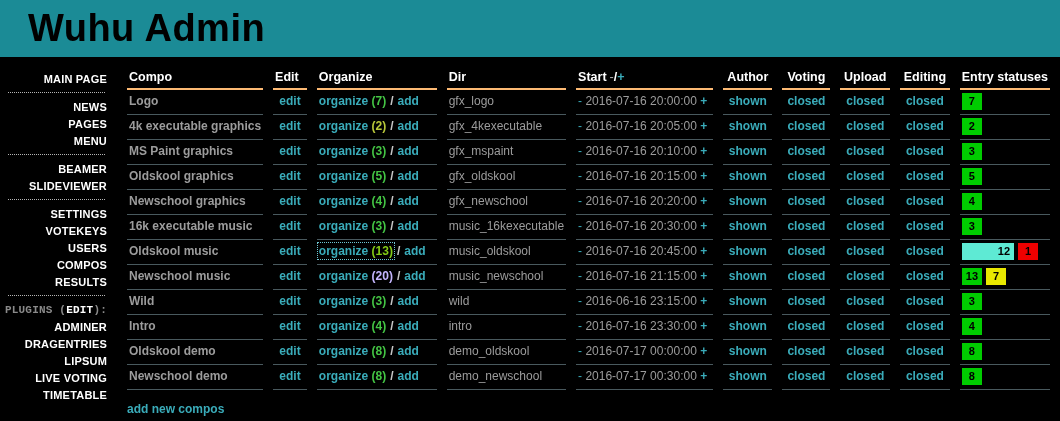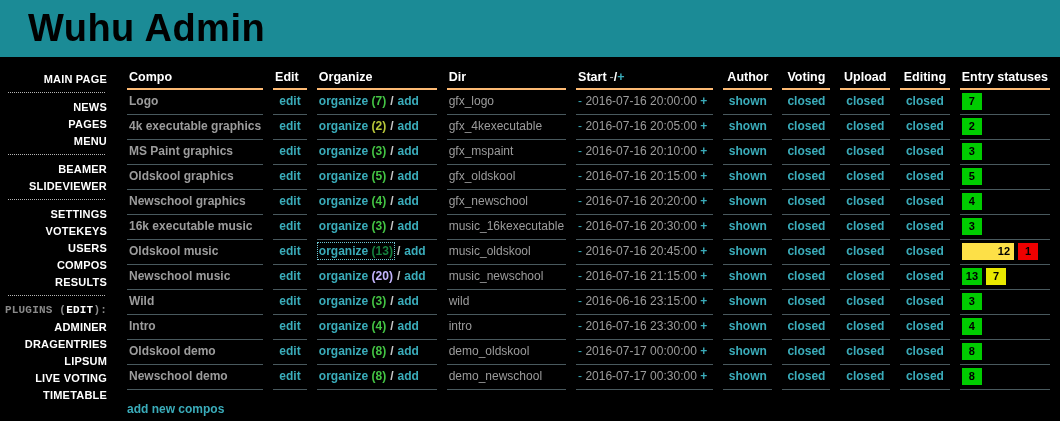--- a/index.html
+++ b/index.html
@@ -148,28 +148,28 @@
         <td><a class="tl minus">-</a> <span>2016-07-16 20:30:00</span> <a class="tl">+</a></td>
         <td class="center"><a class="tl">shown</a></td>
         <td class="center"><a class="tl">closed</a></td>
         <td class="center"><a class="tl">closed</a></td>
         <td class="center"><a class="tl">closed</a></td>
         <td><span class="badge" style="background: rgb(0, 204, 0);">3</span></td>
       </tr>
       <tr>
         <td class="compo">Oldskool music</td>
         <td class="center"><a class="tl">edit</a></td>
-        <td><a class="tl focused"><span>organize</span> <span style="color: #15803d;">(13)</span></a><span class="slash">/</span><a class="tl">add</a></td>
+        <td><a class="tl focused"><span>organize</span> <span style="color: #84cc16;">(13)</span></a><span class="slash">/</span><a class="tl">add</a></td>
         <td>music_oldskool</td>
         <td><a class="tl minus">-</a> <span>2016-07-16 20:45:00</span> <a class="tl">+</a></td>
         <td class="center"><a class="tl">shown</a></td>
         <td class="center"><a class="tl">closed</a></td>
         <td class="center"><a class="tl">closed</a></td>
         <td class="center"><a class="tl">closed</a></td>
-        <td><span class="badge" style="background: #fde047; padding-left: 36px;">12</span><span class="badge" style="background: rgb(238, 0, 0);">1</span></td>
+        <td><span class="badge" style="background: #5eead4; padding-left: 36px;">12</span><span class="badge" style="background: rgb(238, 0, 0);">1</span></td>
       </tr>
       <tr>
         <td class="compo">Newschool music</td>
         <td class="center"><a class="tl">edit</a></td>
         <td><a class="tl"><span>organize</span> <span style="color: #c4b5fd;">(20)</span></a><span class="slash">/</span><a class="tl">add</a></td>
         <td>music_newschool</td>
         <td><a class="tl minus">-</a> <span>2016-07-16 21:15:00</span> <a class="tl">+</a></td>
         <td class="center"><a class="tl">shown</a></td>
         <td class="center"><a class="tl">closed</a></td>
         <td class="center"><a class="tl">closed</a></td>

